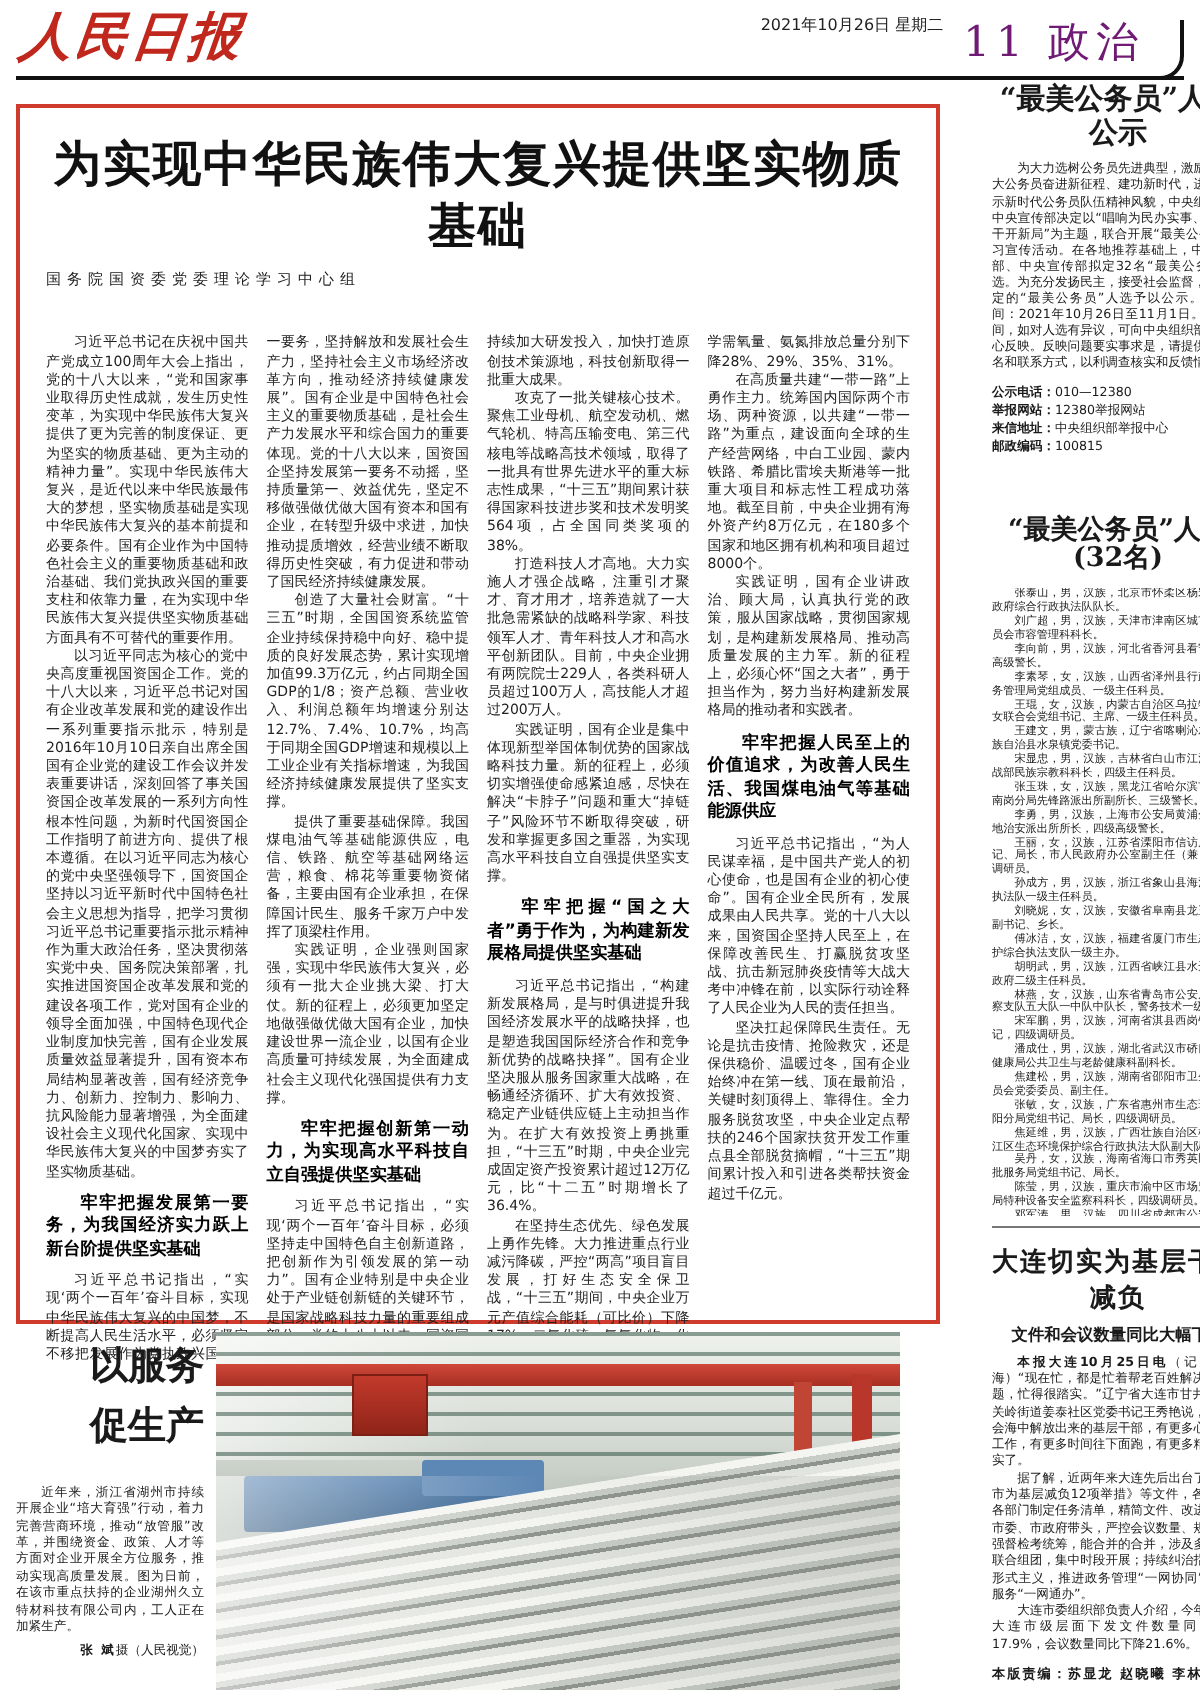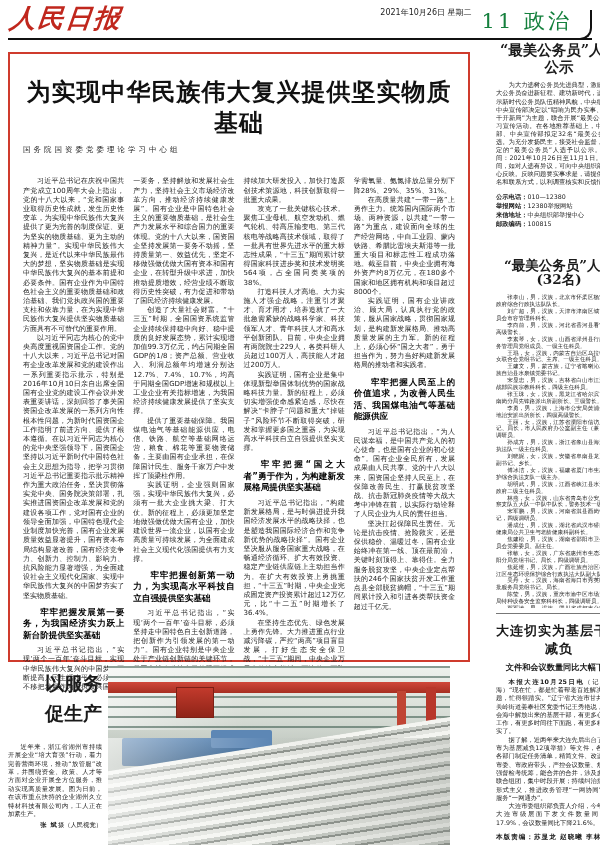--- a/index.html
+++ b/index.html
@@ -7,27 +7,27 @@
   .page{position:relative;width:600px;height:848px;margin:0 auto;background:#fff;
         font-family:"DejaVu Sans","Liberation Sans",sans-serif;color:#1a1a1a;overflow:hidden;}
 
   
   .header{position:absolute;left:8px;right:8px;top:6px;height:34px;border-bottom:2px solid #111;}
   .logo{position:absolute;left:2px;bottom:2px;font-family:"DejaVu Serif","Liberation Serif",serif;
         font-style:italic;font-weight:bold;font-size:26px;color:#c0271d;letter-spacing:2px;
         transform:skewX(-6deg);}
   .header-right{position:absolute;right:20px;bottom:3px;display:flex;align-items:flex-start;gap:10px;}
   .date{font-size:8px;color:#222;}
-  .pageno{font-family:"DejaVu Serif","Liberation Serif",serif;font-size:21px;letter-spacing:3px;color:#15803d;}
+  .pageno{font-family:"DejaVu Serif","Liberation Serif",serif;font-size:21px;letter-spacing:3px;color:#701a75;}
   .corner-hook{position:absolute;right:0;bottom:-2px;width:13px;height:30px;
         border-right:2px solid #111;border-bottom:2px solid #111;border-bottom-right-radius:12px;}
 
   
   .main-box{position:absolute;left:8px;top:52px;width:462px;height:610px;
-        border:2px solid #cf3b2d;padding:20px 13px 8px;background:#fff;}
+        border:2px solid #cf3b2d;padding:10px 13px 8px;background:#fff;}
   .headline{margin:2px 0 0;text-align:center;font-family:"DejaVu Serif","Liberation Serif",serif;
         font-weight:900;font-size:24px;line-height:1.3;color:#111;letter-spacing:1px;}
   .byline{margin-top:7px;font-size:7.5px;letter-spacing:3px;color:#222;}
   .article-body{margin-top:22px;height:524px;column-count:4;column-gap:9px;column-fill:auto;
         overflow:hidden;font-size:7px;line-height:9.2px;text-align:justify;color:#222;}
   .article-body p{margin:0;text-indent:2em;}
   .article-body h4{font-size:8.6px;line-height:11.5px;margin:6px 0 5px;font-weight:bold;
         text-indent:2em;color:#000;}
 
   

